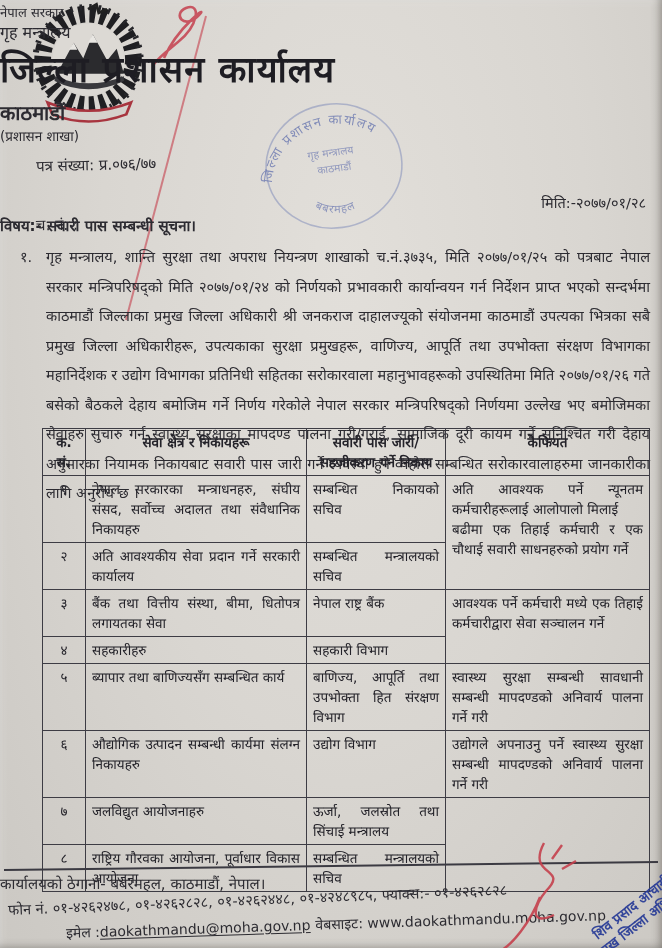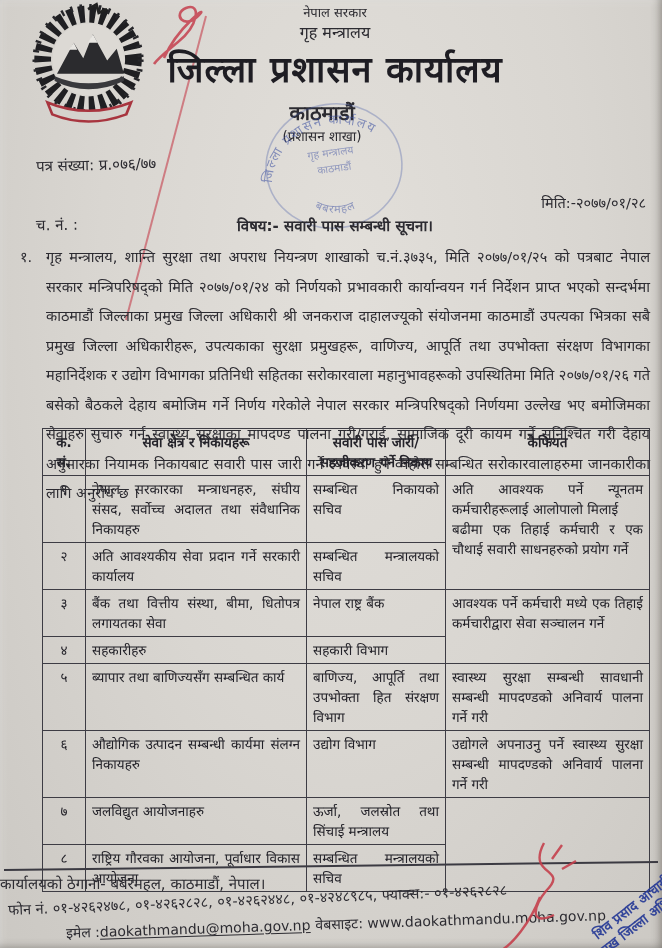--- a/index.html
+++ b/index.html
@@ -3,21 +3,21 @@
 <meta charset="utf-8">
 <style>
   html,body { margin:0; padding:0; background:#8a8885; }
   .page {
     position:relative; width:662px; height:948px; margin:0 auto;
     background: radial-gradient(ellipse at 52% 28%, #e2dfda 0%, #d9d6d1 50%, #cbc8c3 100%);
     box-shadow: inset -7px 0 10px -5px rgba(60,55,50,.40), inset 0 -5px 8px -4px rgba(60,55,50,.30), inset 4px 4px 10px -6px rgba(255,255,255,.8);
     font-family:"DejaVu Sans", sans-serif; color:#2c2b31; overflow:hidden;
   }
   .abs { position:absolute; }
-  .ctr { left:8px; right:0; text-align:center; }
+  .ctr { left:0; right:0; }
 
   .hdr-gov      { top:3px;  font-size:13px; }
   .hdr-ministry { top:21px; font-size:16px; }
   .hdr-office   { top:44px; font-size:36px; font-weight:bold; letter-spacing:1px; color:#1e1d23; }
   .hdr-district { top:99px; font-size:20px; font-weight:bold; right:26px; }
   .hdr-branch   { top:127px; font-size:13.5px; font-weight:normal; right:26px; }
 
   .emblem       { left:14px; top:2px; }
   .red-scribble { left:116px; top:0; pointer-events:none; }
   .round-stamp  { left:250px; top:90px; pointer-events:none; }

